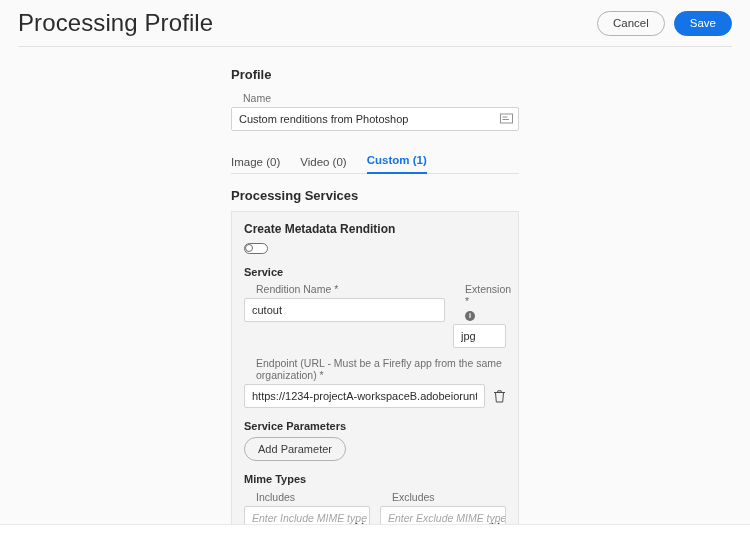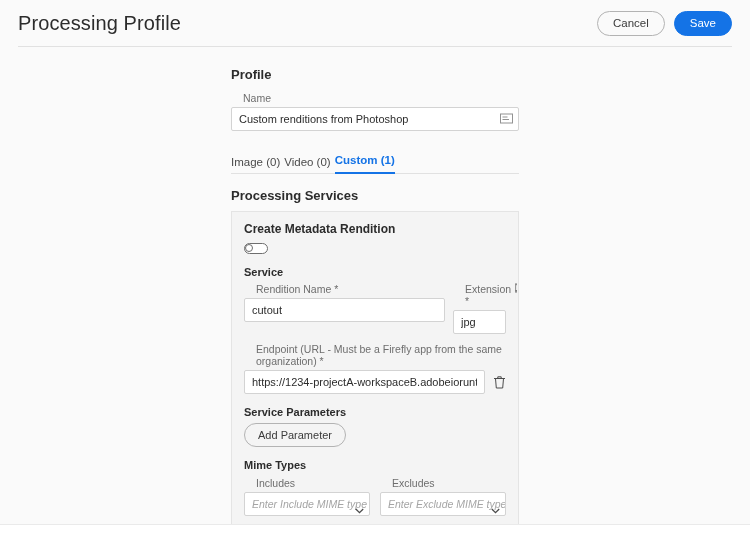--- a/index.html
+++ b/index.html
@@ -20,21 +20,21 @@
   
   .header {
     height: 46px;
     display: flex;
     align-items: center;
     justify-content: space-between;
     padding: 0 18px 0 18px;
     background: #fafafa;
   }
   .header-title {
-    font-size: 20px;
+    font-size: 24px;
     font-weight: 400;
     color: #2c2c2c;
     letter-spacing: 0.1px;
   }
   .header-actions { display: flex; align-items: center; gap: 9px; }
   .btn {
     height: 25px;
     border-radius: 13px;
     font-size: 11.5px;
     display: inline-flex;
@@ -100,21 +100,21 @@
     right: 5px; top: 4px;
     width: 15px; height: 15px;
     cursor: pointer;
     opacity: 0.75;
   }
 
   
   .tabs {
     display: flex;
     align-items: flex-end;
-    gap: 4px;
+    gap: 20px;
     border-bottom: 1px solid #e1e1e1;
     margin-top: 16px;
     height: 27px;
   }
   .tab {
     font-size: 11.5px;
     color: #4b4b4b;
     padding-bottom: 6px;
     cursor: pointer;
     position: relative;
@@ -167,20 +167,21 @@
   }
   .two-col {
     display: flex;
     gap: 8px;
   }
   .col-wide { flex: 1 1 auto; }
   .col-narrow { width: 53px; flex: 0 0 53px; }
   .label-inline {
     display: flex;
     gap: 4px;
+    flex-direction: column;
   }
   .info-icon {
     width: 10px; height: 10px;
     border-radius: 50%;
     background: #6e6e6e;
     color: #ffffff;
     font-size: 7.5px;
     line-height: 10px;
     text-align: center;
     font-weight: bold;

